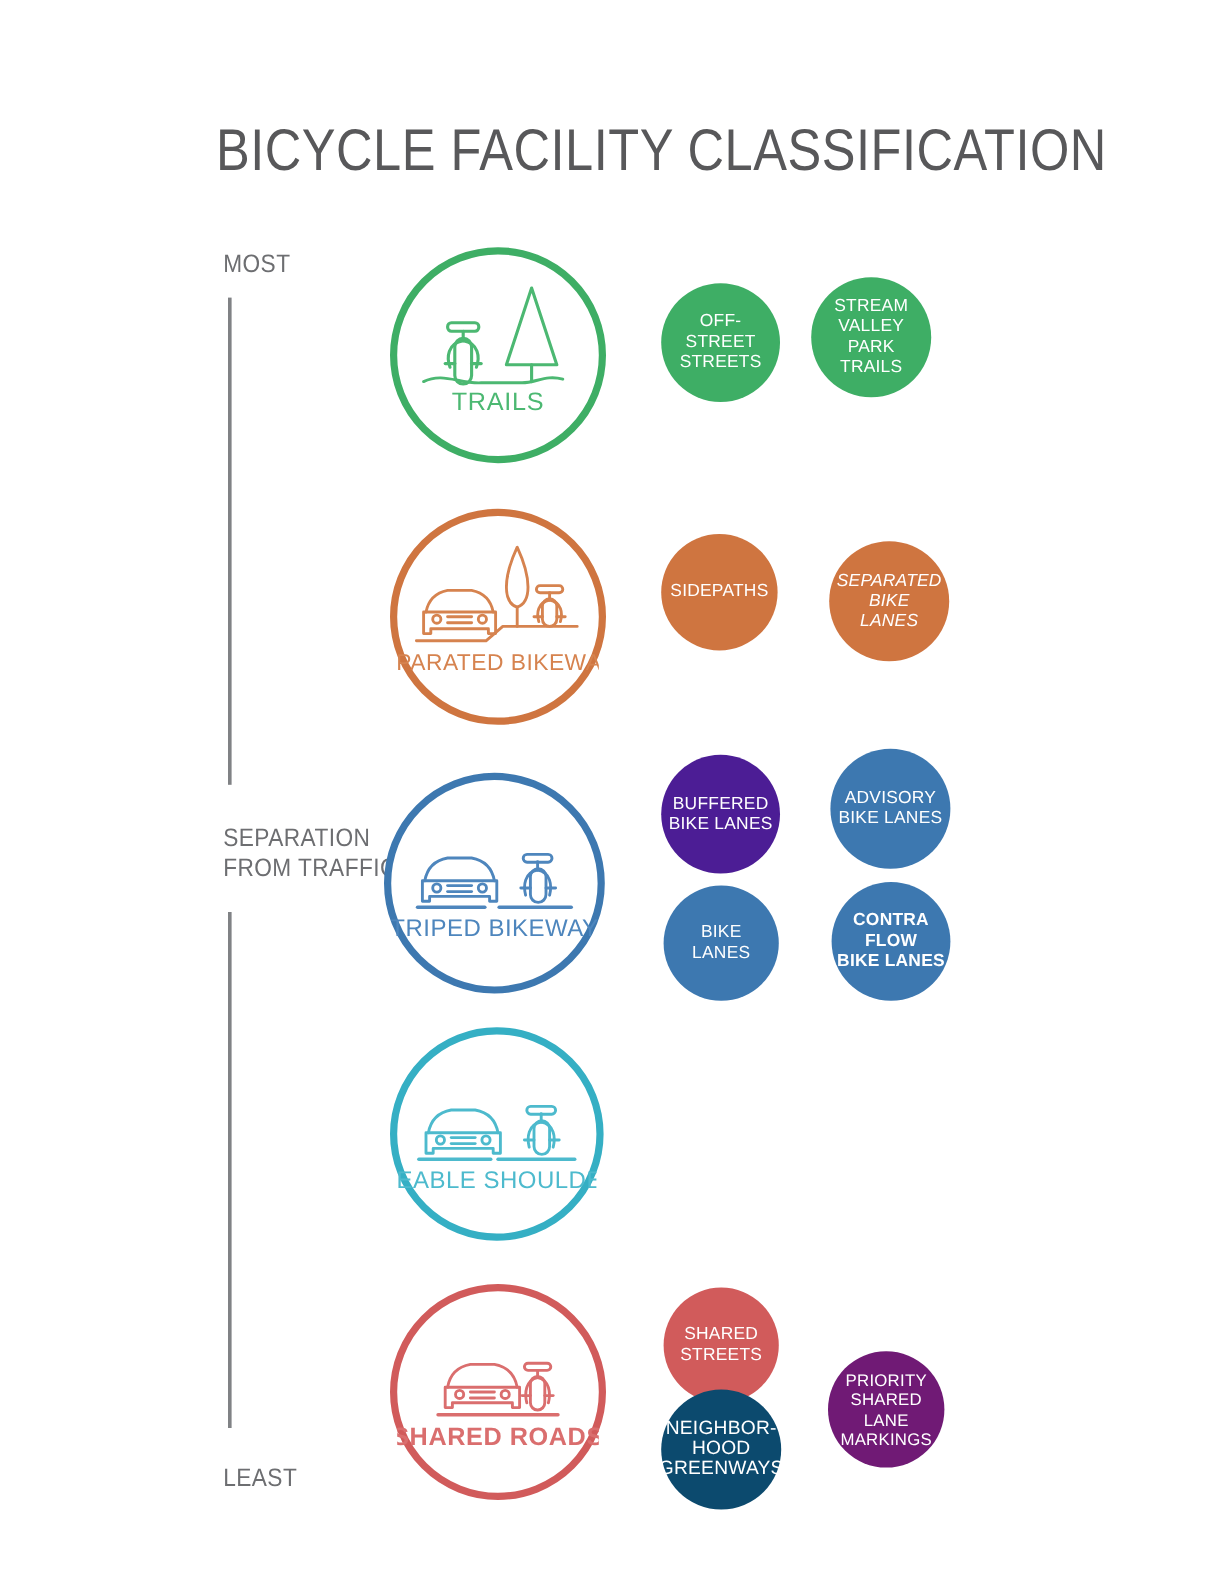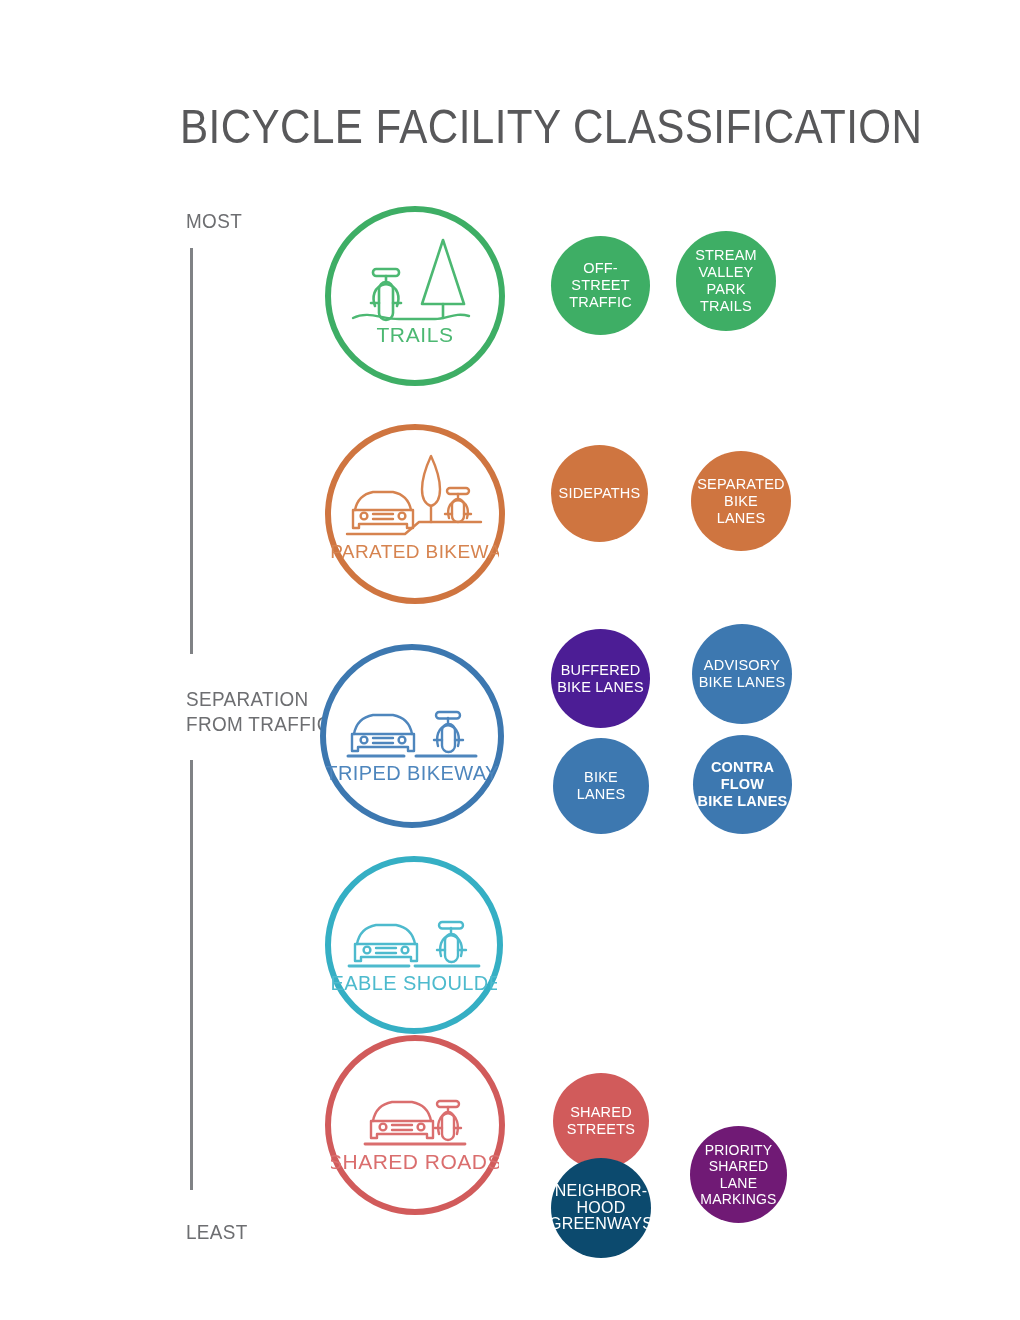--- a/index.html
+++ b/index.html
@@ -123,21 +123,21 @@
 
         <path d="M112 28 L133 92 L91 92 Z"></path>
 
         <line x1="112" y1="92" x2="112" y2="106"></line>
       </g>
       <text x="84" y="130" text-anchor="middle" font-family="'Liberation Sans Narrow','Liberation Sans',sans-serif" font-size="21" letter-spacing="0.6" fill="#4CB872">TRAILS</text>
     </svg>
   </div>
 
   <div class="badge" style="left:551px; top:200px; width:99px; height:99px; background:#3EAE65;">OFF-STREET
-TRAFFIC</div>
+STREETS</div>
   <div class="badge" style="left:676px; top:195px; width:100px; height:100px; background:#3EAE65;">STREAM
 VALLEY PARK
 TRAILS</div>
 
   <div class="ring" style="left:325px; top:388px; width:180px; height:180px; border-width:6px; border-color:#CF7540;">
     <svg width="168" height="168" viewBox="0 0 168 168">
       <g fill="none" stroke="#D6834F" stroke-width="2.4" stroke-linecap="round" stroke-linejoin="round">
 
         <path d="M16 104 L74 104 L88 92 L150 92"></path>
 
@@ -157,21 +157,21 @@
         <path d="M127 70 C137 72, 138 81, 136 88"></path>
         <rect x="121" y="69" width="12" height="23" rx="6"></rect>
         <line x1="114" y1="84" x2="121" y2="84"></line>
         <line x1="133" y1="84" x2="140" y2="84"></line>
       </g>
       <text x="84" y="128" text-anchor="middle" font-family="'Liberation Sans Narrow','Liberation Sans',sans-serif" font-size="19" letter-spacing="0.4" fill="#D6834F">SEPARATED BIKEWAYS</text>
     </svg>
   </div>
 
   <div class="badge" style="left:551px; top:409px; width:97px; height:97px; background:#CF7540;">SIDEPATHS</div>
-  <div class="badge" style="left:691px; top:415px; width:100px; height:100px; background:#CF7540;">SEPARATED
+  <div class="badge" style="left:691px; top:415px; width:100px; height:100px; background:#CF7540;font-style:italic;">SEPARATED
 BIKE
 LANES</div>
 
   <div class="ring" style="left:320px; top:608px; width:184px; height:184px; border-width:6px; border-color:#3D78B0;">
     <svg width="172" height="172" viewBox="0 0 172 172">
       <g fill="none" stroke="#4E86BD" stroke-width="2.4" stroke-linecap="round" stroke-linejoin="round">
 
         <path d="M22 106 L78 106" stroke-width="3"></path>
         <path d="M90 106 L150 106" stroke-width="3"></path>
 
@@ -223,21 +223,21 @@
         <path d="M120 73 C109 75, 108 86, 110 94"></path>
         <path d="M120 73 C131 75, 132 86, 130 94"></path>
         <rect x="114" y="72" width="13" height="28" rx="6.5"></rect>
         <line x1="106" y1="88" x2="114" y2="88"></line>
         <line x1="127" y1="88" x2="135" y2="88"></line>
       </g>
       <text x="83" y="128" text-anchor="middle" font-family="'Liberation Sans Narrow','Liberation Sans',sans-serif" font-size="20" letter-spacing="0.4" fill="#4DBACD">BIKEABLE SHOULDERS</text>
     </svg>
   </div>
 
-  <div class="ring" style="left:325px; top:999px; width:180px; height:180px; border-width:6px; border-color:#D15B5B;">
+  <div class="ring" style="left:325px; top:1034px; width:180px; height:180px; border-width:6px; border-color:#D15B5B;font-weight:bold;">
     <svg width="168" height="168" viewBox="0 0 168 168">
       <g fill="none" stroke="#DA6E6E" stroke-width="2.4" stroke-linecap="round" stroke-linejoin="round">
 
         <path d="M34 103 L134 103" stroke-width="2.8"></path>
 
         <path d="M42 80 C44 69, 50 63, 61 61 L81 61 C92 63, 98 69, 100 80"></path>
         <path d="M40 80 L102 80 L102 97 L96 97 L96 93 L46 93 L46 97 L40 97 Z"></path>
         <circle cx="52" cy="86" r="3.4"></circle>
         <circle cx="90" cy="86" r="3.4"></circle>
         <line x1="61" y1="84" x2="81" y2="84"></line>

